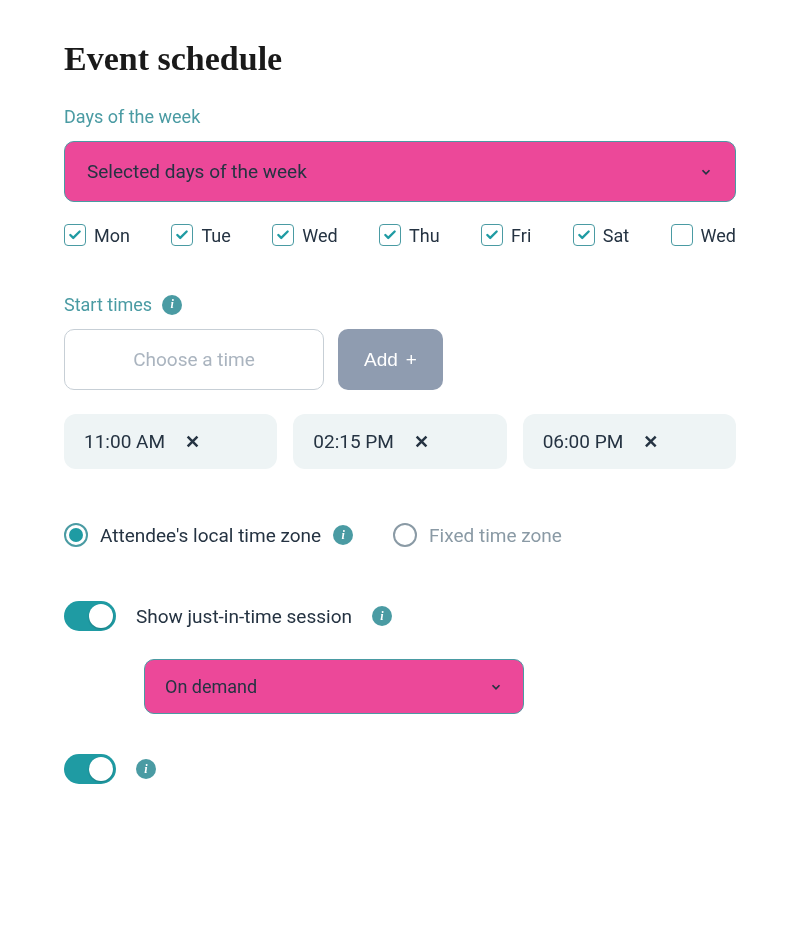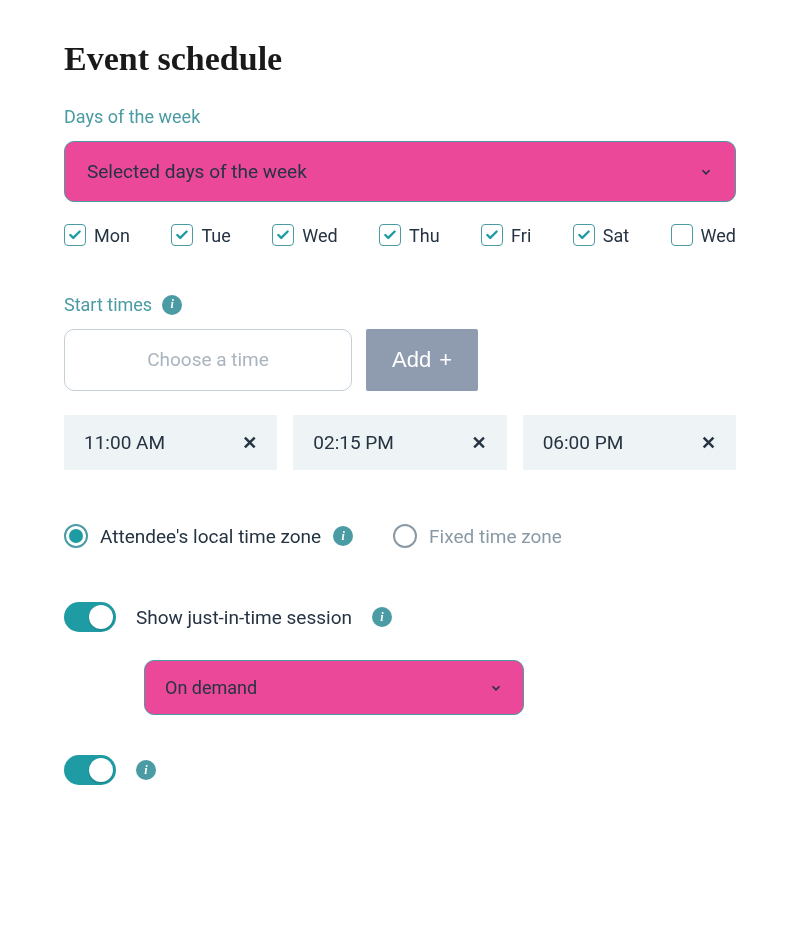--- a/index.html
+++ b/index.html
@@ -95,52 +95,51 @@
     display: flex;
     gap: 14px;
     margin-bottom: 24px;
   }
   .time-input {
     border: 1.5px solid #c7cfd6;
     border-radius: 10px;
     padding: 18px 16px;
     font-size: 19px;
     color: #aab4bf;
-    width: 288px;
+    width: 260px;
     text-align: center;
     background: #fff;
   }
   .add-btn {
     background: #8f9cb0;
     color: #fff;
     border: none;
-    border-radius: 2px;
+    border-radius: 10px;
     padding: 18px 26px;
-    font-size: 22px;
+    font-size: 19px;
     display: flex;
     align-items: center;
     gap: 8px;
     cursor: pointer;
   }
   .chips-row {
     display: flex;
     gap: 16px;
     margin-bottom: 54px;
   }
   .chip {
     background: #eef4f5;
-    border-radius: 1px;
+    border-radius: 12px;
     padding: 16px 20px;
     font-size: 19px;
     color: #253342;
     display: flex;
     align-items: center;
     gap: 20px;
     flex: 1;
-    justify-content: space-between;
   }
   .chip-x {
     font-size: 18px;
     cursor: pointer;
     font-weight: bold;
     color: #253342;
   }
   .radio-row {
     display: flex;
     gap: 40px;

